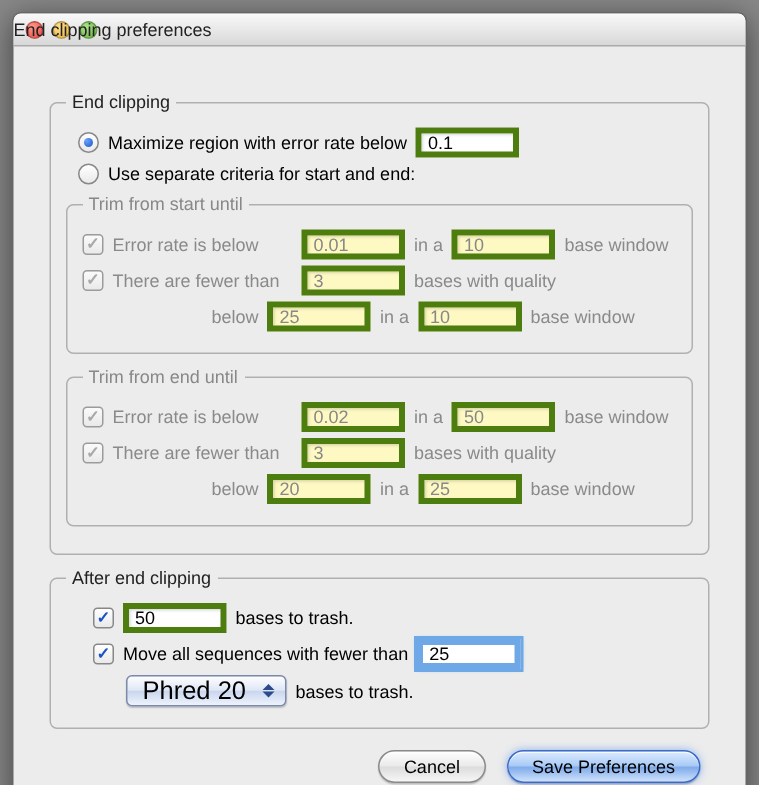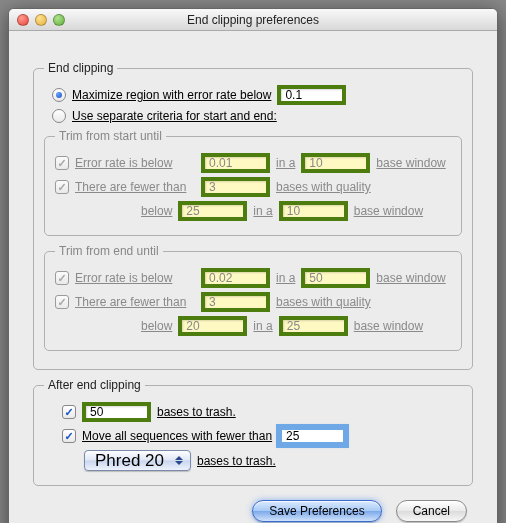--- a/index.html
+++ b/index.html
@@ -30,21 +30,21 @@
   }
   .traffic { display: flex; gap: 6px; padding-left: 8px; }
   .tl {
     width: 12px; height: 12px; border-radius: 50%;
     border: 1px solid rgba(0,0,0,0.25);
   }
   .tl.red { background: radial-gradient(circle at 35% 30%, #ff9a8f, #e9453b); }
   .tl.yellow { background: radial-gradient(circle at 35% 30%, #ffe08f, #e7b03b); }
   .tl.green { background: radial-gradient(circle at 35% 30%, #b0e28f, #61b23b); }
   .title {
-    position: absolute; left: 0; right: 0; text-align: center;
+    position: absolute; left: 0; right: 0; 
     font-size: 12px; color: #222; pointer-events: none;
   }
   .content { padding: 10px 24px 14px; margin-top: 20px; }
 
   fieldset {
     border: 1px solid #b0b0b0;
     border-radius: 5px;
     margin: 0 0 8px 0;
     padding: 6px 10px 10px;
     background: #ececec;
@@ -86,21 +86,21 @@
     background: radial-gradient(circle at 30% 30%, #6aa3ff, #1a55c4);
   }
   .check { border-radius:3px; }
   .check.chk::after {
     content:"✓"; font-size:11px; font-weight:bold; line-height:1;
   }
   .check.chk.blue::after { color:#1a55c4; }
   .check.chk.gray::after { color:#999; }
   .check.disabled, .radio.disabled { opacity:0.8; }
 
-  .label { white-space: nowrap; text-decoration: underline; }
+  .label { white-space: nowrap; }
   .label.dis { color: #8a8a8a; }
 
   .aqua-select {
     display:inline-flex; align-items:center;
     height: 21px;
     padding: 0 4px 0 10px;
     background: linear-gradient(#fdfdff,#dfe7f5 48%, #c9d6ee 52%, #eef3fc);
     border: 1px solid #7a8aaa;
     border-radius: 4px;
     box-shadow: 0 1px 1px rgba(0,0,0,0.2);
@@ -244,22 +244,22 @@
       <div class="row" style="padding-left:40px;">
         <span class="aqua-select">
           <span>Phred 20</span>
           <span class="arrows"></span>
         </span>
         <span class="label">bases to trash.</span>
       </div>
     </fieldset>
 
     <div class="button-row">
+      <span class="aqua-btn">
+        <span>Cancel</span>
+      </span>
       <span class="aqua-btn default">
         <span>Save Preferences</span>
       </span>
-      <span class="aqua-btn">
-        <span>Cancel</span>
-      </span>
     </div>
 
   </div>
 </div>
 
 </body></html>

